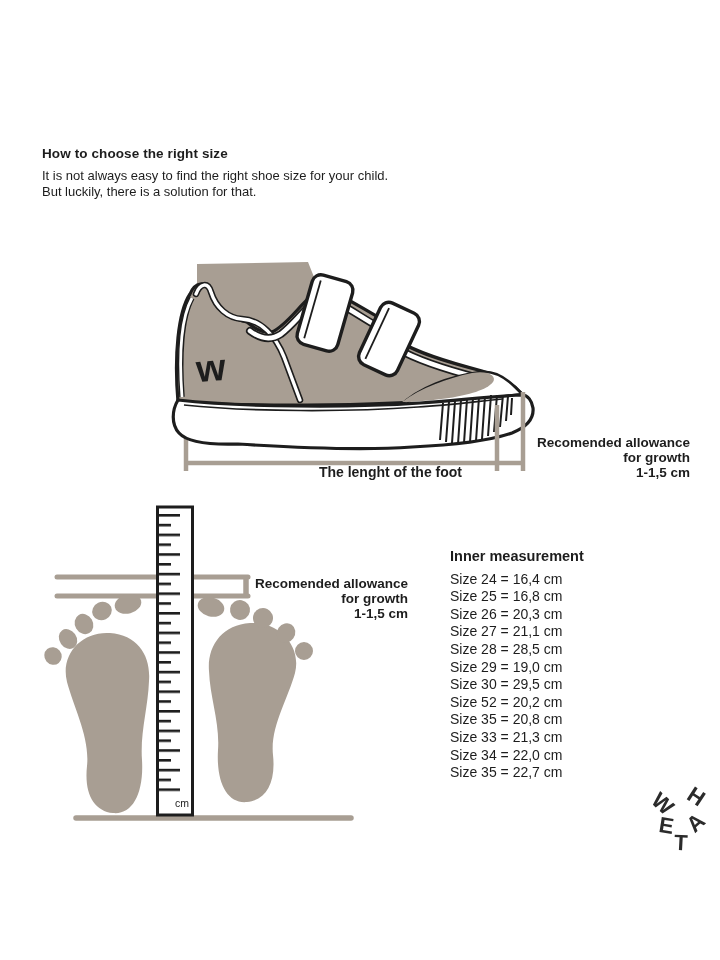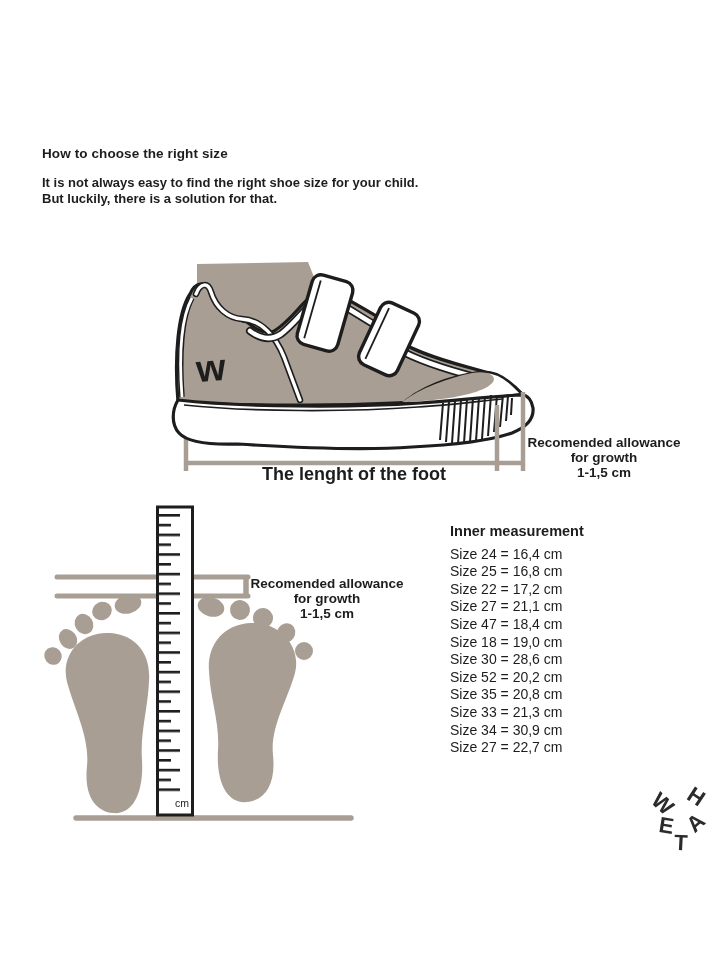--- a/index.html
+++ b/index.html
@@ -3,26 +3,26 @@
 <meta charset="utf-8">
 <style>
   :root { --taupe:#A89E93; --ink:#1D1D1D; --paper:#FFFFFF; }
   html,body { margin:0; padding:0; background:#fff; }
   .page {
     position:relative; width:720px; height:960px; background:var(--paper);
     font-family:"Liberation Sans", sans-serif; color:var(--ink); overflow:hidden;
   }
   .abs { position:absolute; }
   .heading { left:42px; top:146px; font-size:13.5px; font-weight:bold; letter-spacing:.1px; }
-  .intro { left:42px; top:175px; font-size:13px; line-height:16.2px;font-weight:bold; }
-  .lbl { font-weight:bold; text-align:center; }
-  .foot-length { left:246px; top:464px; width:216px; font-size:18px; }
+  .intro { left:42px; top:168px; font-size:13px; line-height:16.2px; }
+  .lbl { font-weight:bold; text-align:right; }
+  .foot-length { left:246px; top:464px; width:216px; font-size:14px; }
   .allow1 { left:518px; top:436px; width:172px; font-size:13.5px; line-height:14.8px; }
   .allow2 { left:246px; top:577px; width:162px; font-size:13.5px; line-height:14.8px; }
-  .table { left:450px; top:523px; font-size:14px; line-height:17.6px; }
+  .table { left:450px; top:548px; font-size:14px; line-height:17.6px; }
   .table-title { font-weight:bold; font-size:14.5px; margin-bottom:5px; }
   .logo { left:650px; top:782px; width:72px; height:80px; }
   .logo span { position:absolute; font-weight:bold; font-size:22px; color:#2B2B2B; }
   .logo .l-w { left:2px;  top:9px;  transform:rotate(42deg); }
   .logo .l-h { left:38px; top:2px;  transform:rotate(33deg); }
   .logo .l-e { left:9px;  top:31px; transform:rotate(9deg); }
   .logo .l-a { left:38px; top:28px; transform:rotate(-42deg); }
   .logo .l-t { left:24px; top:48px; transform:rotate(3deg); }
   
   .f-taupe { fill:var(--taupe); }
@@ -149,30 +149,30 @@
   <div class="abs lbl allow2">
     <div>Recomended allowance</div>
     <div>for growth</div>
     <div>1-1,5 cm</div>
   </div>
 
   <div class="abs table">
     <div class="table-title">Inner measurement</div>
     <div>Size 24 = 16,4 cm</div>
     <div>Size 25 = 16,8 cm</div>
-    <div>Size 22 = 17,2 cm</div>
+    <div>Size 26 = 20,3 cm</div>
     <div>Size 27 = 21,1 cm</div>
-    <div>Size 47 = 18,4 cm</div>
-    <div>Size 18 = 19,0 cm</div>
-    <div>Size 30 = 28,6 cm</div>
+    <div>Size 28 = 28,5 cm</div>
+    <div>Size 29 = 19,0 cm</div>
+    <div>Size 30 = 29,5 cm</div>
     <div>Size 52 = 20,2 cm</div>
     <div>Size 35 = 20,8 cm</div>
     <div>Size 33 = 21,3 cm</div>
-    <div>Size 34 = 30,9 cm</div>
-    <div>Size 27 = 22,7 cm</div>
+    <div>Size 34 = 22,0 cm</div>
+    <div>Size 35 = 22,7 cm</div>
   </div>
 
   <div class="abs logo">
     <span class="l-w">W</span>
     <span class="l-h">H</span>
     <span class="l-e">E</span>
     <span class="l-a">A</span>
     <span class="l-t">T</span>
   </div>
 

